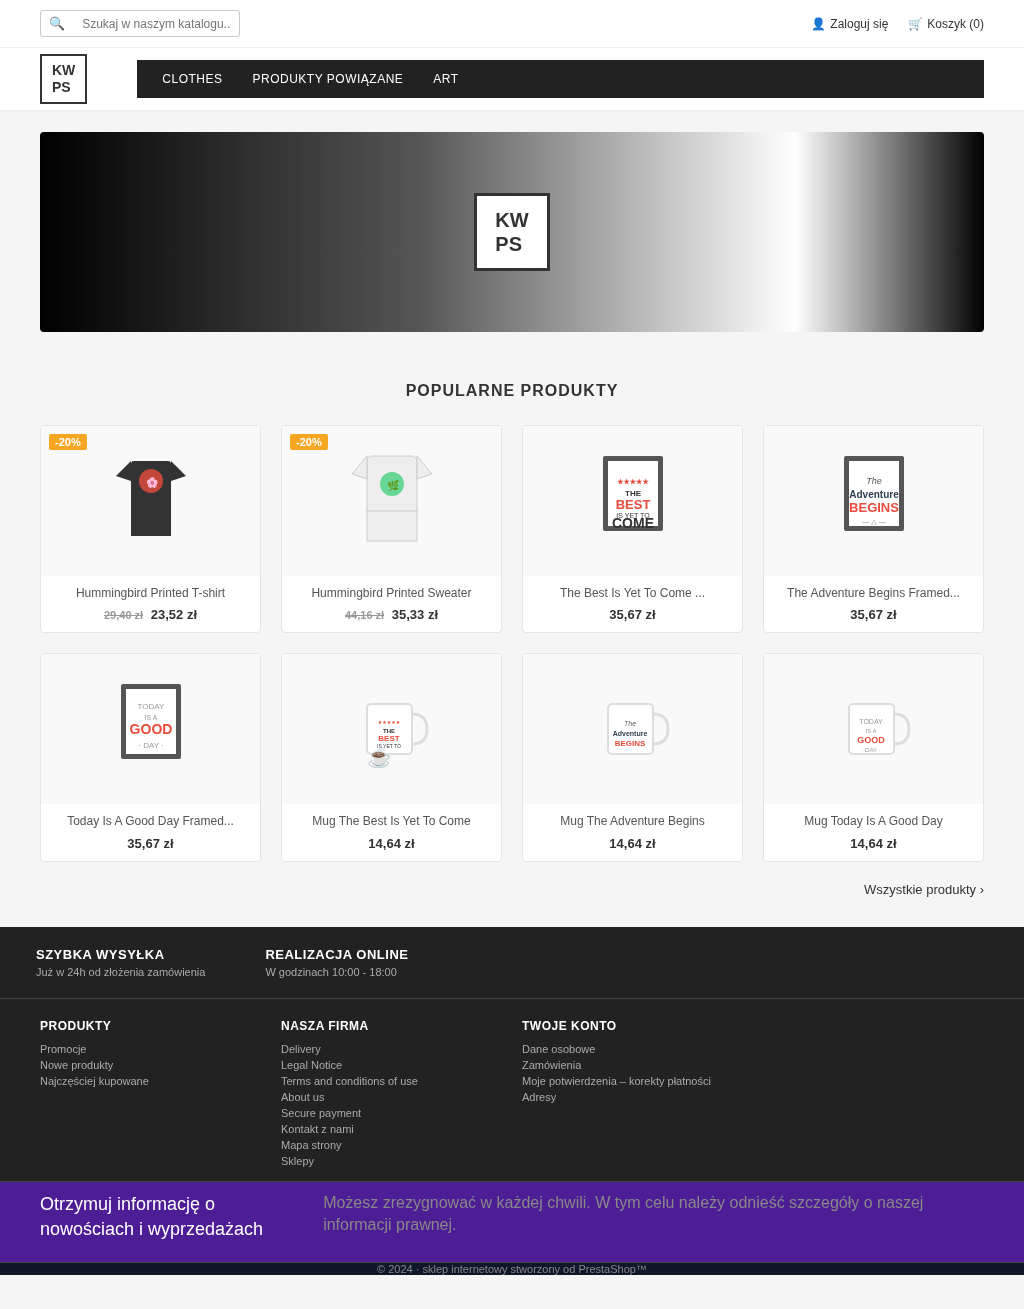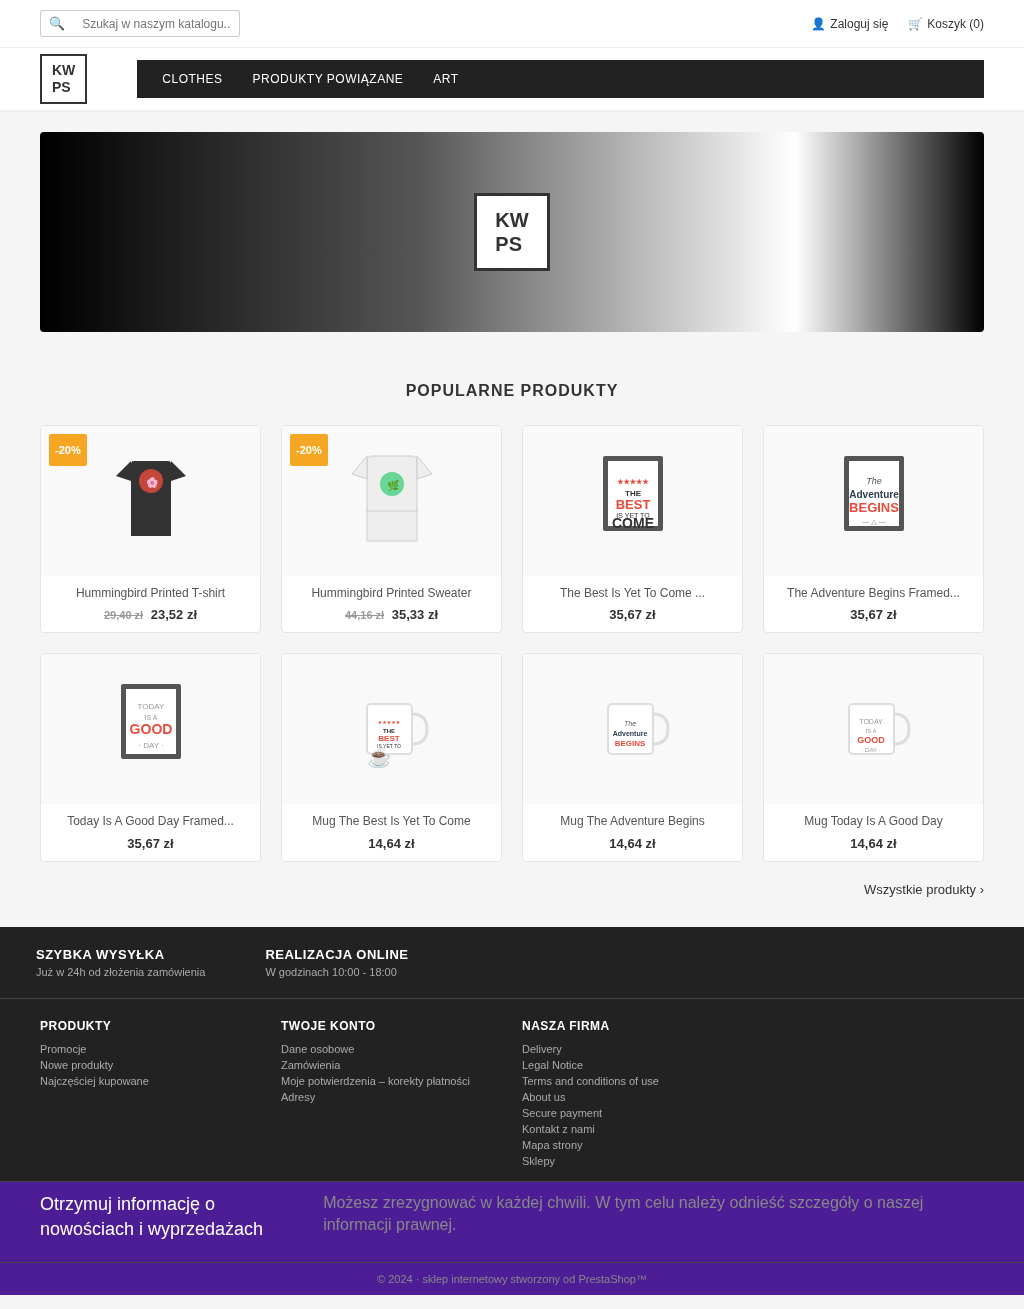--- a/index.html
+++ b/index.html
@@ -137,21 +137,21 @@
       overflow: hidden;
     }
     .product-badge {
       position: absolute;
       top: 8px;
       left: 8px;
       background: #f5a623;
       color: #fff;
       font-size: 11px;
       font-weight: bold;
-      padding: 10px 6px;
+      padding: 2px 6px;
       border-radius: 2px;
     }
     .product-info {
       padding: 10px;
       text-align: center;
     }
     .product-name {
       font-size: 12px;
       color: #555;
       margin-bottom: 6px;
@@ -270,23 +270,23 @@
       letter-spacing: 0.5px;
     }
     .newsletter-note {
       font-size: 16px;
       color: #888;
       line-height: 1.4;
     }
 
     
     .footer-bottom {
-      background: #4c1d95;
+      background: #0f172a;
       text-align: center;
-      padding: 10px;
+      padding: 0;
       font-size: 11px;
       color: #888;
       border-top: 1px solid #444;
     }
 
     
     .prod-svg {
       width: 90px;
       height: 110px;
     }
@@ -496,39 +496,39 @@
     <p>W godzinach 10:00 - 18:00</p>
   </div>
 </div>
 
 <div class="footer-main">
   <div class="footer-col">
     <h4>PRODUKTY</h4>
     <a href="#">Promocje</a>
     <a href="#">Nowe produkty</a>
     <a href="#">Najczęściej kupowane</a>
-  </div>
-  <div class="footer-col">
-    <h4>TWOJE KONTO</h4>
-    <a href="#">Dane osobowe</a>
-    <a href="#">Zamówienia</a>
-    <a href="#">Moje potwierdzenia – korekty płatności</a>
-    <a href="#">Adresy</a>
   </div>
   <div class="footer-col">
     <h4>NASZA FIRMA</h4>
     <a href="#">Delivery</a>
     <a href="#">Legal Notice</a>
     <a href="#">Terms and conditions of use</a>
     <a href="#">About us</a>
     <a href="#">Secure payment</a>
     <a href="#">Kontakt z nami</a>
     <a href="#">Mapa strony</a>
     <a href="#">Sklepy</a>
   </div>
+  <div class="footer-col">
+    <h4>TWOJE KONTO</h4>
+    <a href="#">Dane osobowe</a>
+    <a href="#">Zamówienia</a>
+    <a href="#">Moje potwierdzenia – korekty płatności</a>
+    <a href="#">Adresy</a>
+  </div>
 </div>
 
 <div class="footer-newsletter">
   <div class="newsletter-text">
     <h3>
       <span>Otrzymuj informację o</span><br>
       <span>nowościach i wyprzedażach</span>
     </h3>
   </div>
   <div class="newsletter-form">

